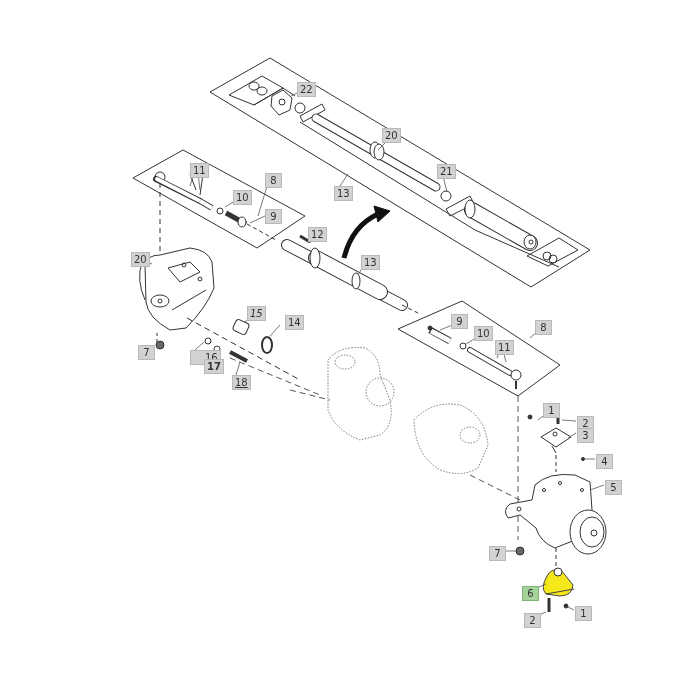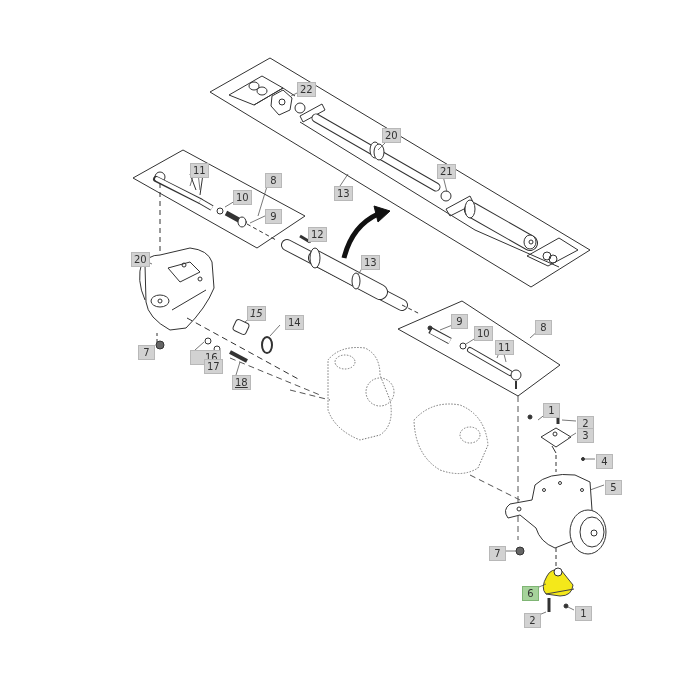--- a/index.html
+++ b/index.html
@@ -202,21 +202,21 @@
       <div class="callout" style="left: 265px; top: 173px;">8</div>
       <div class="callout" style="left: 233px; top: 190px;">10</div>
       <div class="callout" style="left: 265px; top: 209px;">9</div>
       <div class="callout" style="left: 308px; top: 227px;">12</div>
       <div class="callout" style="left: 361px; top: 255px;">13</div>
       <div class="callout" style="left: 131px; top: 252px;">20</div>
       <div class="callout" style="left: 247px; top: 306px; font-style: italic;">15</div>
       <div class="callout" style="left: 285px; top: 315px;">14</div>
       <div class="callout" style="left: 138px; top: 345px;">7</div>
       <div class="callout" style="left: 190px; top: 350px; padding-left: 14px;">16</div>
-      <div class="callout" style="left: 204px; top: 359px;">17</div>
+      <div class="callout" style="left: 204px; top: 359px; font-weight: bold;">17</div>
       <div class="callout" style="left: 232px; top: 375px; text-decoration: underline;">18</div>
       <div class="callout" style="left: 451px; top: 314px;">9</div>
       <div class="callout" style="left: 474px; top: 326px;">10</div>
       <div class="callout" style="left: 535px; top: 320px;">8</div>
       <div class="callout" style="left: 495px; top: 340px;">11</div>
       <div class="callout" style="left: 543px; top: 403px;">1</div>
       <div class="callout" style="left: 577px; top: 416px;">2</div>
       <div class="callout" style="left: 577px; top: 428px;">3</div>
       <div class="callout" style="left: 596px; top: 454px;">4</div>
       <div class="callout" style="left: 605px; top: 480px;">5</div>

